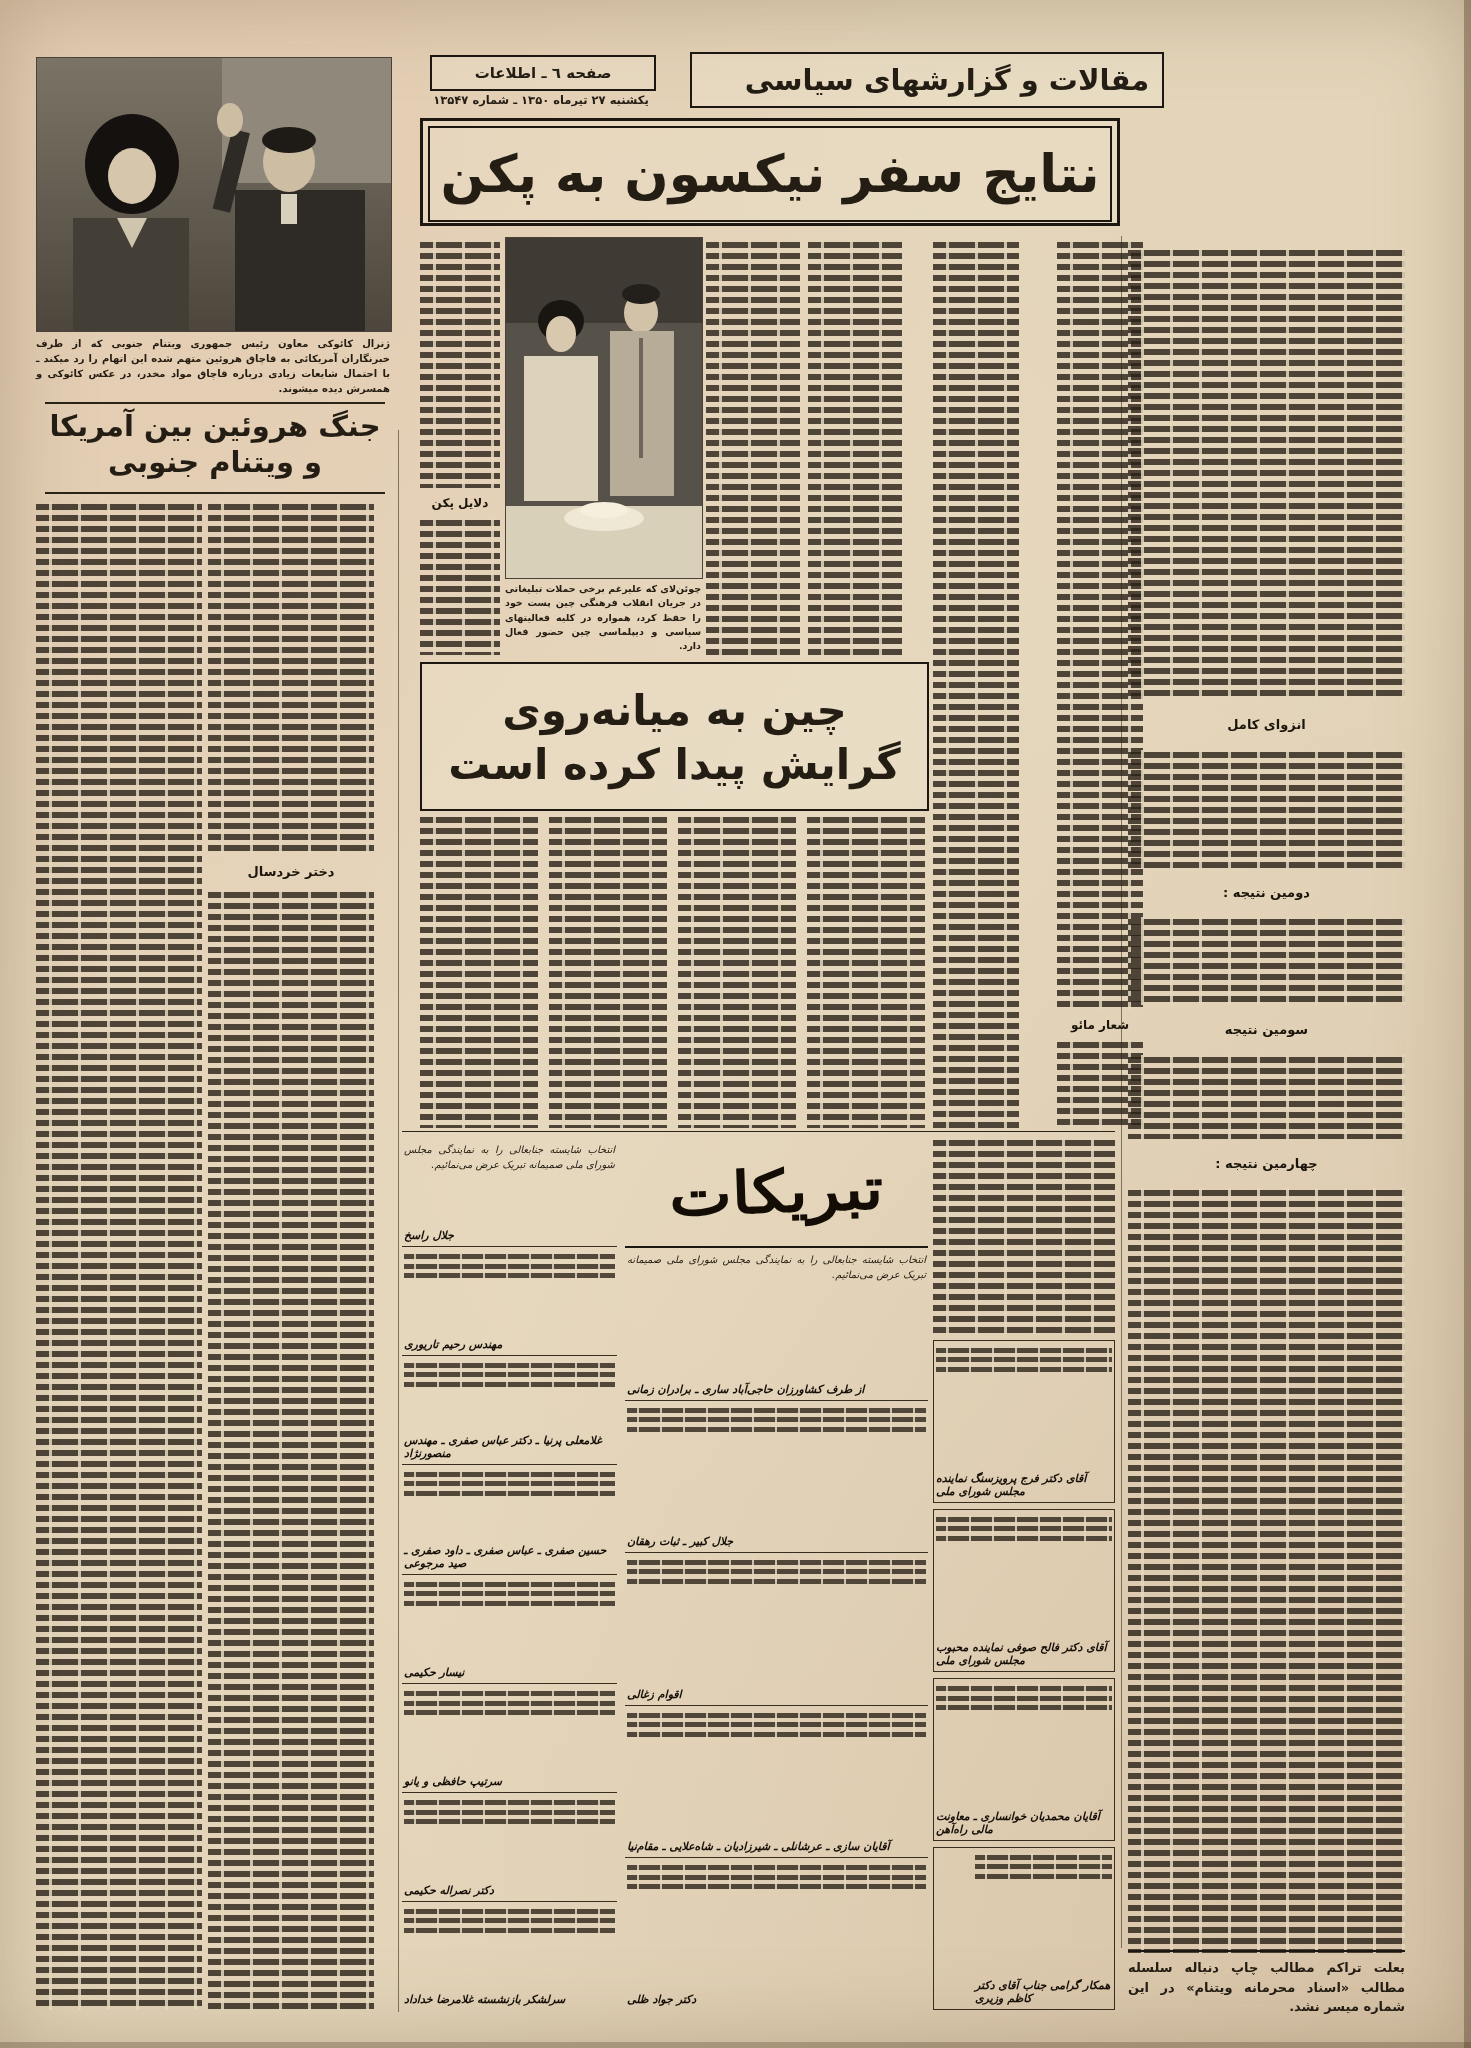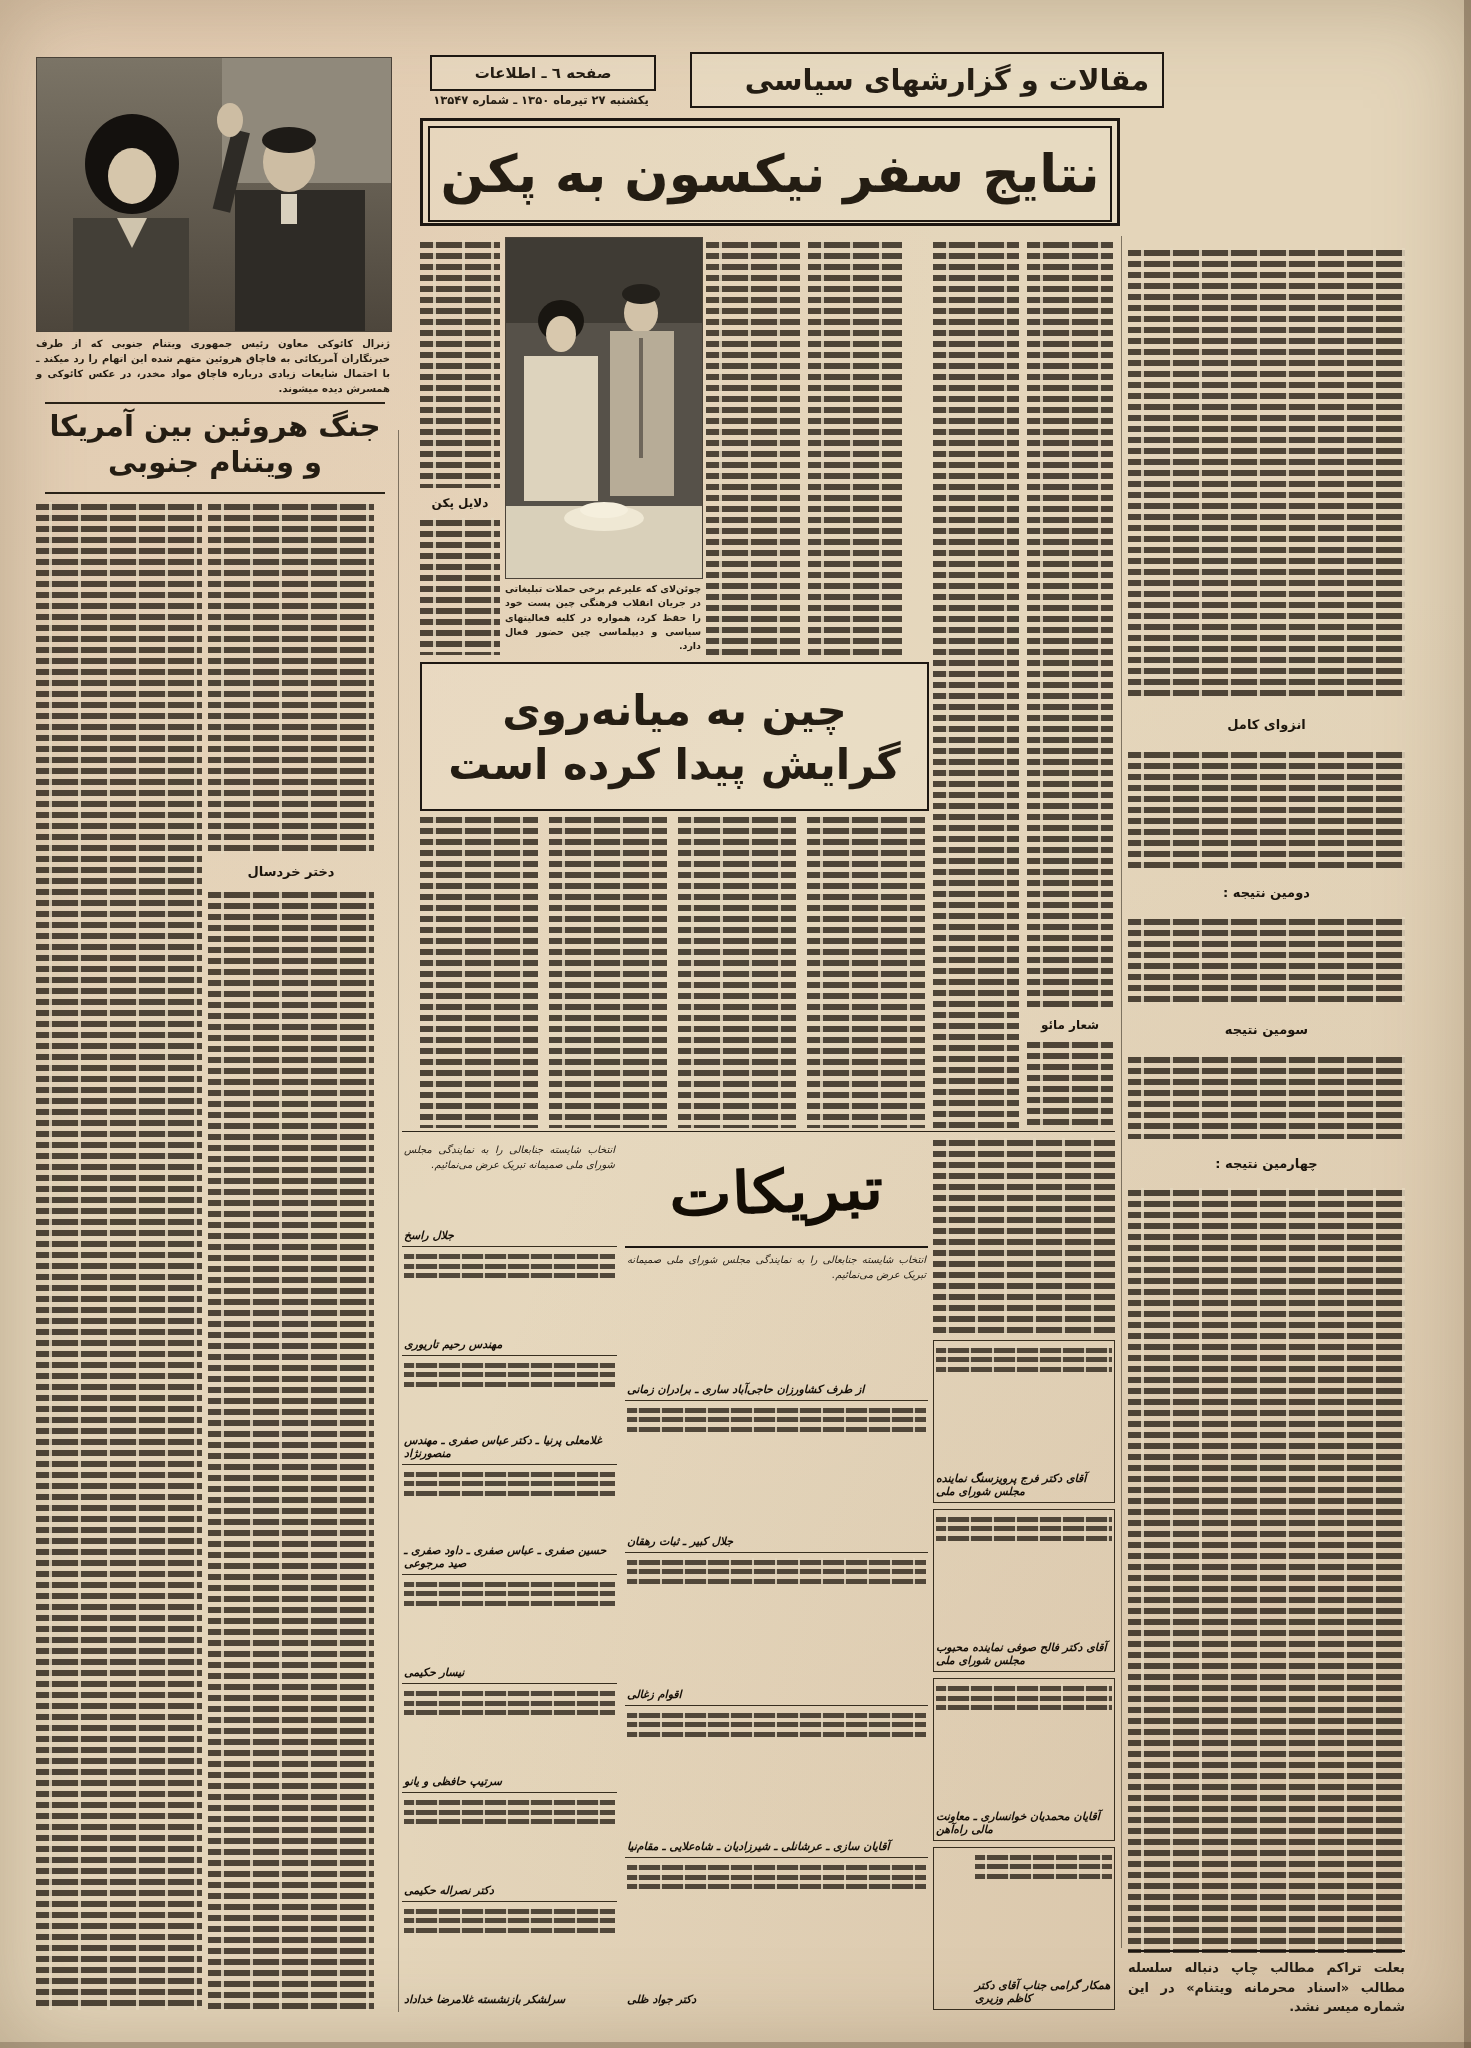--- a/index.html
+++ b/index.html
@@ -147,21 +147,21 @@
 
   <div class="abs textcol" style="left:420px;top:240px;width:80px;height:415px;gap:4px;" data-name="main-article-narrow-column">
     <div class="sim" style="height:248px;flex:none;" data-name="text-block"></div>
     <div class="sub" style="font-size:12px;" data-name="subhead-peking-reasons">دلایل پکن</div>
     <div class="sim grow" data-name="text-block"></div>
   </div>
 
   <div class="abs sim" style="left:706px;top:240px;width:94px;height:415px;" data-name="main-article-column-a"></div>
   <div class="abs sim" style="left:808px;top:240px;width:94px;height:415px;" data-name="main-article-column-b"></div>
   <div class="abs sim" style="left:933px;top:240px;width:86px;height:890px;" data-name="main-article-column-c"></div>
-  <div class="abs textcol" style="left:1027px;top:240px;width:86px;height:890px;gap:4px;" data-name="main-article-column-d">
+  <div class="abs textcol" style="left:1057px;top:240px;width:86px;height:890px;gap:4px;" data-name="main-article-column-d">
     <div class="sim" style="height:770px;flex:none;" data-name="text-block"></div>
     <div class="sub" style="font-size:12px;" data-name="subhead-mao-slogan">شعار مائو</div>
     <div class="sim grow" data-name="text-block"></div>
   </div>
 
   <div class="abs" style="left:420px;top:662px;width:505px;height:145px;border:2px solid #1d1712;display:flex;flex-direction:column;align-items:center;justify-content:center;background:rgba(242,233,212,0.3);" data-name="center-headline-box">
     <div style="font-weight:bold;font-size:42px;line-height:1.35;" data-name="center-headline-line1">چین به میانه‌روی</div>
     <div style="font-weight:bold;font-size:42px;line-height:1.2;" data-name="center-headline-line2">گرایش پیدا کرده است</div>
   </div>
 

